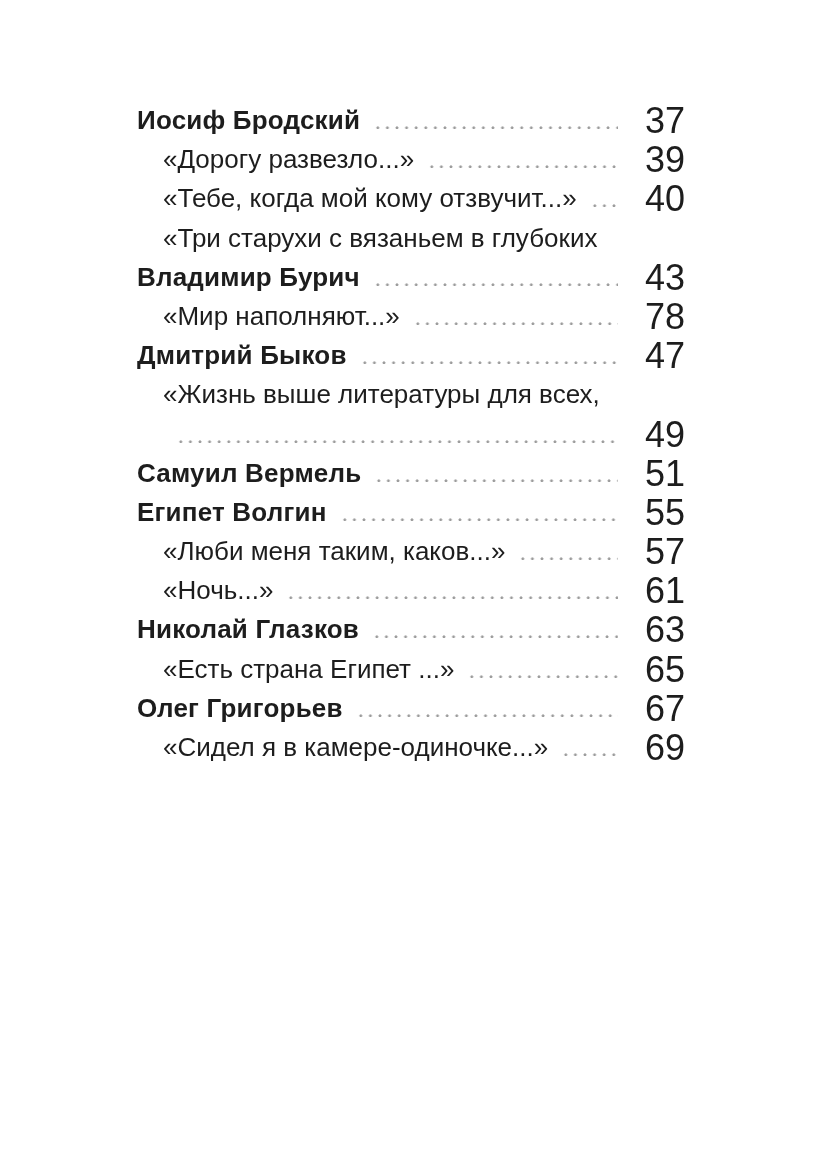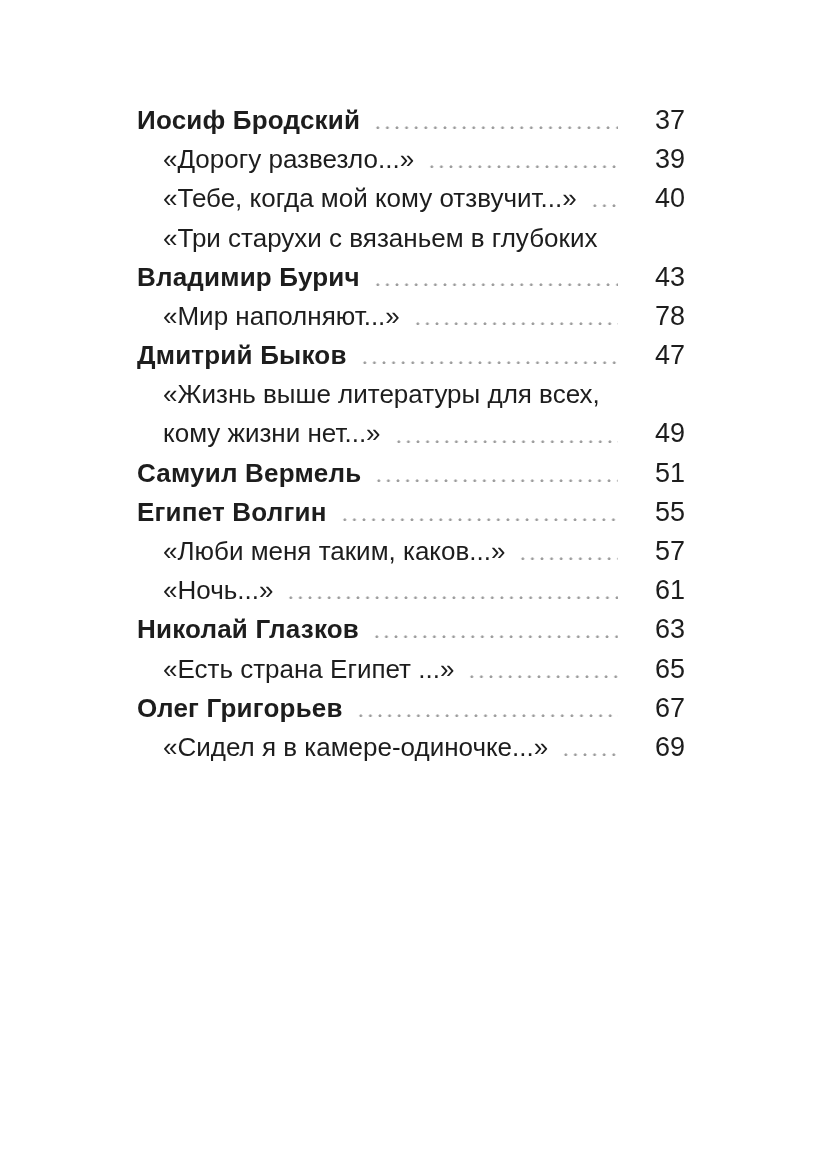--- a/index.html
+++ b/index.html
@@ -17,21 +17,21 @@
   .toc {
     position: absolute;
     left: 137px;
     top: 101px;
     width: 548px;
     color: #1d1d1d;
     font-size: 26px;
   }
   .line {
     display: flex;
-    align-items: flex-end;
+    align-items: flex-start;
     height: 39.2px;
     line-height: 39.2px;
   }
   .text {
     white-space: nowrap;
   }
   .entry.author > .line > .text {
     font-weight: 700;
     letter-spacing: 0.2px;
   }
@@ -44,21 +44,21 @@
     margin: 0 20px 0 13px;
     background-image: radial-gradient(circle at 4.8px 27px, #9c9c9c 1.3px, rgba(156,156,156,0) 1.65px);
     background-size: 9.6px 39.2px;
     background-repeat: repeat-x;
     background-position: 0 0;
     min-width: 10px;
   }
   .page {
     min-width: 47px;
     text-align: right;
-    font-size: 27px;
+    font-size: 36px;
     font-weight: 400;
     color: #1d1d1d;
   }
 </style>
 </head>
 <body>
 
 <div class="toc">
 
   <div class="entry author">
@@ -113,21 +113,20 @@
       <span class="leader"></span>
       <span class="page">47</span>
     </div>
   </div>
 
   <div class="entry poem">
     <div class="line">
       <span class="text">«Жизнь выше литературы для всех,</span>
     </div>
     <div class="line">
-      <span class="text">кому жизни нет...»</span>
       <span class="leader"></span>
       <span class="page">49</span>
     </div>
   </div>
 
   <div class="entry author">
     <div class="line">
       <span class="text">Самуил Вермель</span>
       <span class="leader"></span>
       <span class="page">51</span>

